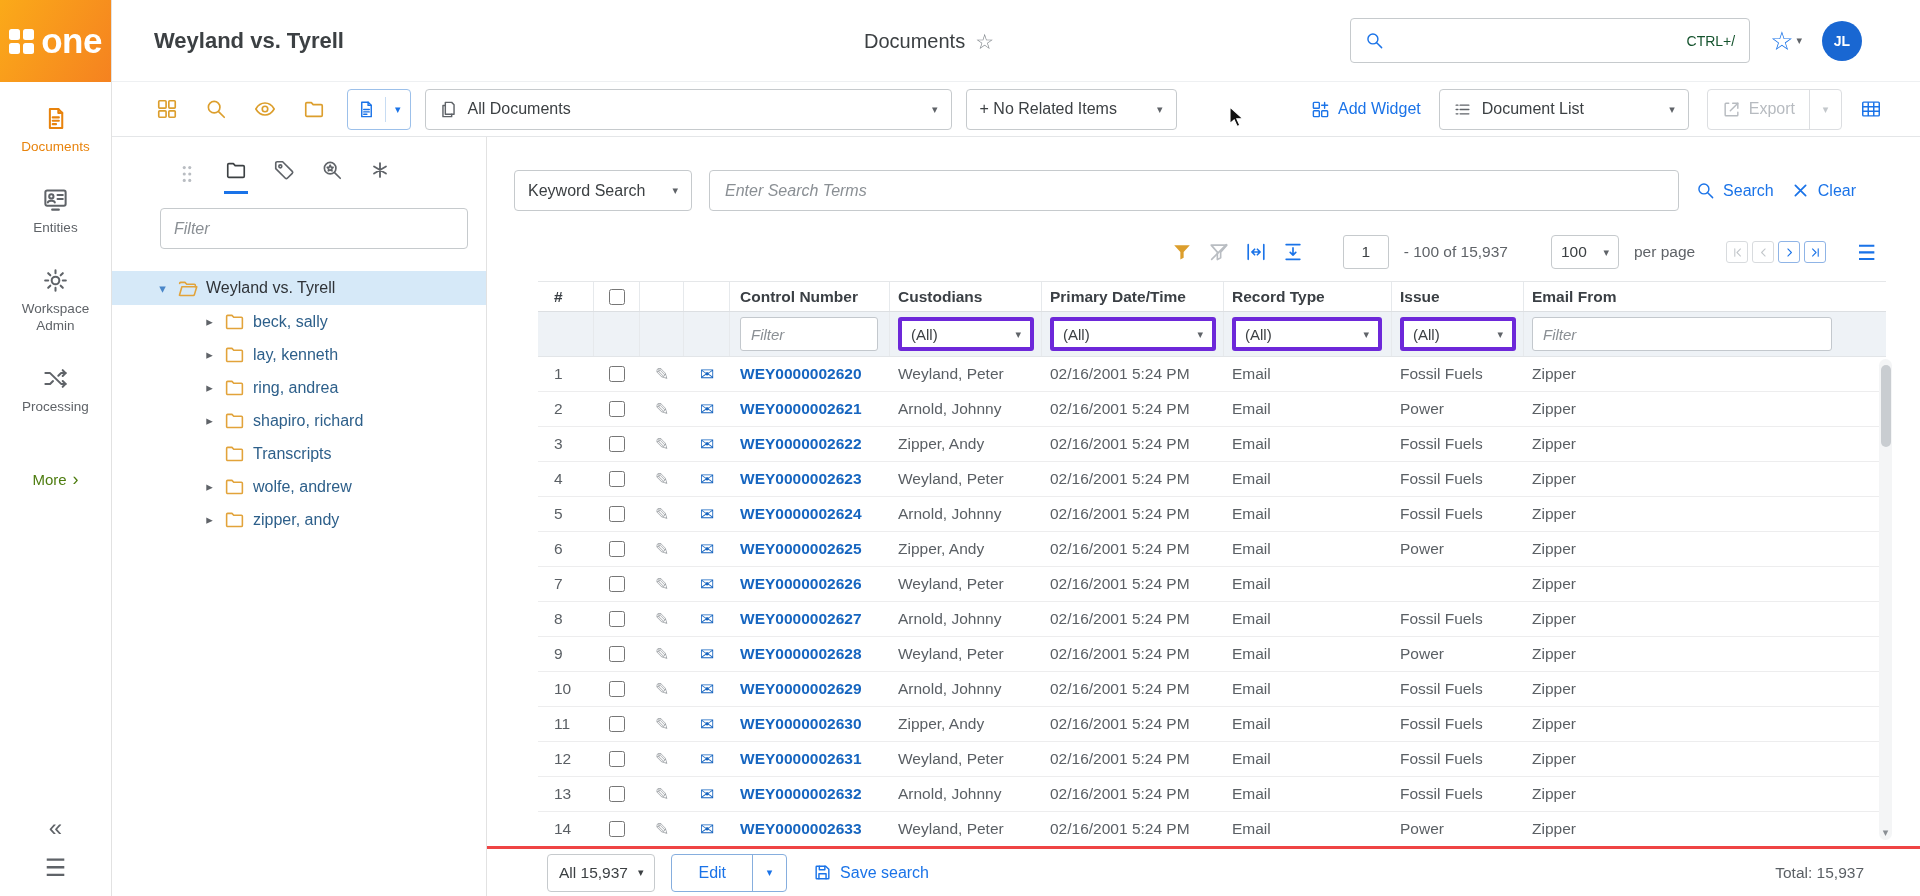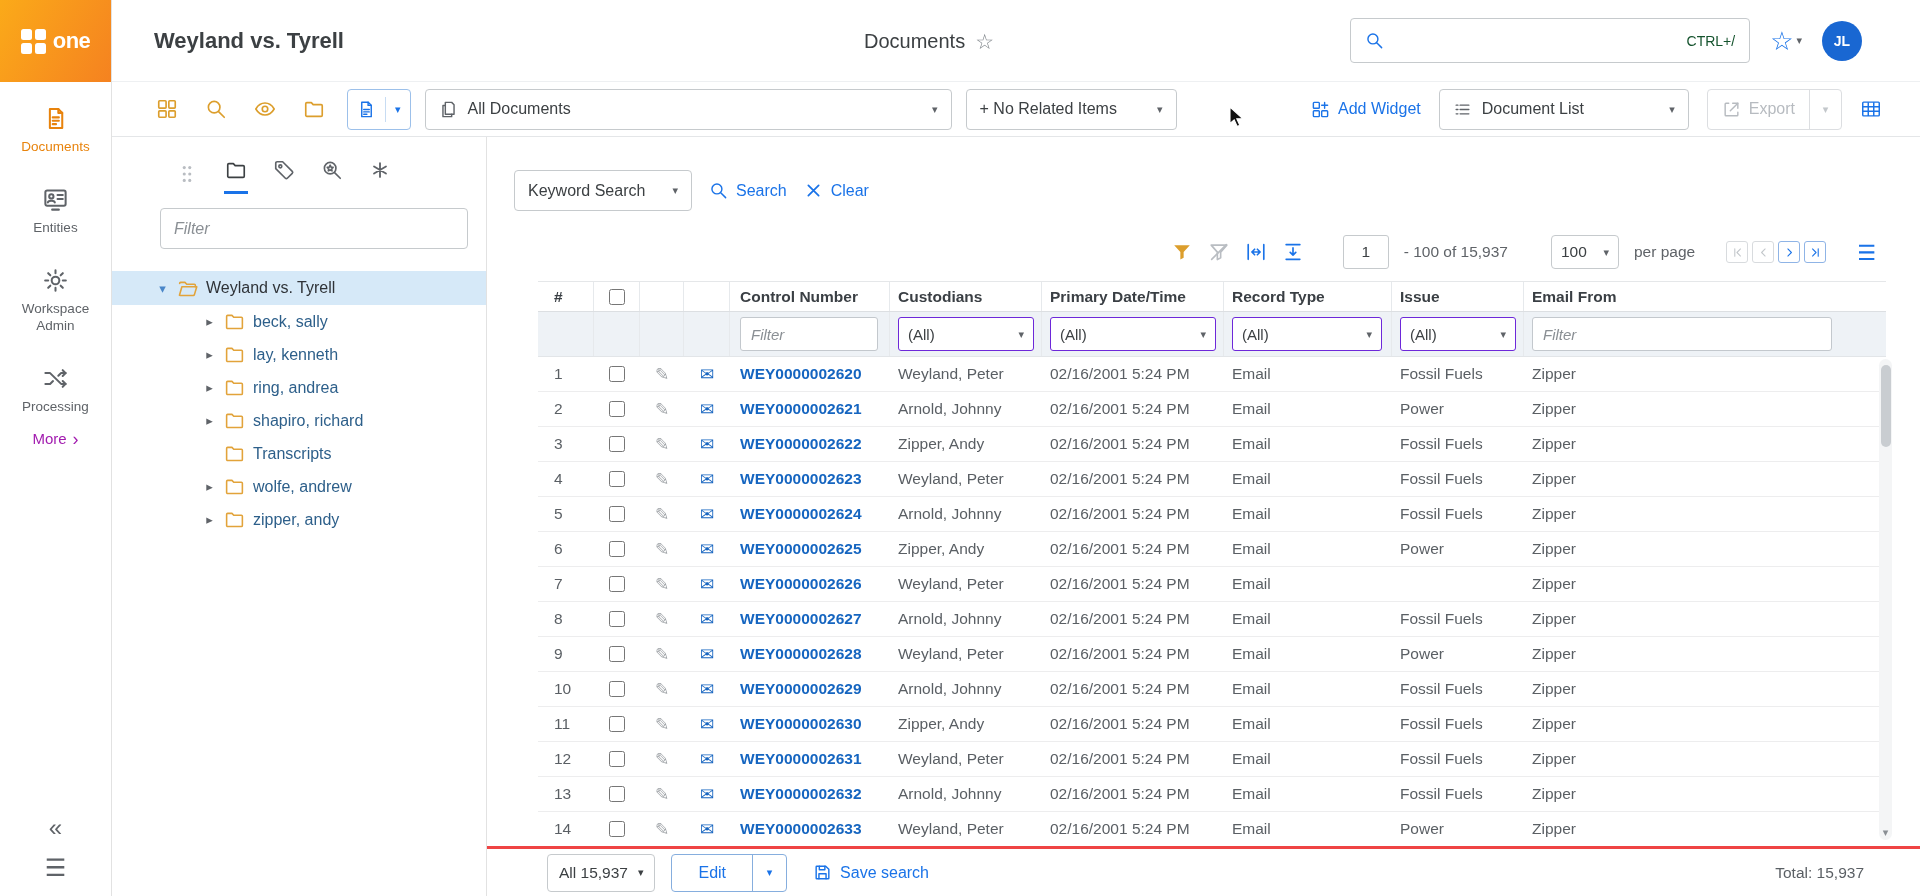--- a/index.html
+++ b/index.html
@@ -5,27 +5,27 @@
 *{box-sizing:border-box;margin:0;padding:0;}
 html,body{width:1920px;height:896px;}
 body{font-family:"Liberation Sans",sans-serif;background:#fff;color:#3c4043;overflow:hidden;position:relative;}
 .app{display:flex;width:100%;height:100%;}
 
 
 .sidebar{width:112px;flex:0 0 112px;border-right:1px solid #e2e2e2;display:flex;flex-direction:column;background:#fff;}
 .logo{height:82px;flex:0 0 82px;background:linear-gradient(120deg,#FBAA19,#F58220);display:flex;align-items:center;justify-content:center;gap:7px;cursor:pointer;}
 .logo-grid{display:grid;grid-template-columns:11px 11px;grid-auto-rows:11px;gap:3px;}
 .logo-grid i{background:#fff;border-radius:2.5px;display:block;}
-.logo-text{color:#fff;font-size:22px;font-weight:bold;letter-spacing:-.5px;}
+.logo-text{color:#fff;font-size:35px;font-weight:bold;letter-spacing:-.5px;}
 .sidebar-nav{display:flex;flex-direction:column;margin-top:8px;}
 .nav-item{display:flex;flex-direction:column;align-items:center;gap:7px;padding:15px 4px;cursor:pointer;color:#5f6368;}
 .nav-item .icon{width:27px;height:27px;}
 .nav-label{font-size:13.5px;text-align:center;line-height:1.25;}
 .nav-item.active{color:#E8830C;}
-.nav-more{display:flex;align-items:flex-start;justify-content:center;gap:6px;color:#a21caf;font-size:15px;cursor:pointer;}
+.nav-more{display:flex;align-items:center;justify-content:center;gap:6px;margin-top:40px;color:#4d7c0f;font-size:15px;cursor:pointer;}
 .more-chev{font-size:18px;line-height:1;}
 .sidebar-bottom{margin-top:auto;display:flex;flex-direction:column;align-items:center;gap:16px;padding-bottom:16px;color:#5f6368;}
 .sb-btn{font-size:24px;cursor:pointer;line-height:1;}
 
 
 .main{flex:1;display:flex;flex-direction:column;min-width:0;}
 .header{height:82px;flex:0 0 82px;display:flex;align-items:center;padding:0 58px 0 42px;border-bottom:1px solid #eef0f2;position:relative;}
 .page-title{font-size:22px;font-weight:bold;color:#3c4043;}
 .header-center{position:absolute;left:817px;top:50%;transform:translate(-50%,-50%);display:flex;align-items:center;gap:10px;}
 .section-title{font-size:20px;color:#3c4043;}
@@ -114,21 +114,21 @@
 .c-mail{width:46px;justify-content:center;}
 .c-ctrl{width:160px;padding-left:10px;}
 .c-cust{width:152px;padding-left:8px;}
 .c-date{width:182px;padding-left:8px;}
 .c-type{width:168px;padding-left:8px;}
 .c-issue{width:132px;padding-left:8px;}
 .c-from{flex:1 1 auto;padding-left:8px;min-width:0;}
 .f-input{width:138px;height:34px;border:1px solid #c3c8cd;border-radius:3px;background:#fff;padding:0 10px;font-size:15px;font-family:inherit;outline:none;color:#3c4043;}
 .f-input::placeholder{color:#8a8f94;font-style:italic;}
 .f-input.wide{width:300px;}
-.fselect{display:flex;align-items:center;height:34px;border:1px solid #6d28d9;border-radius:3px;background:#fff;padding:0 9px;font-size:15px;color:#3c4043;cursor:pointer;gap:6px;}
+.fselect{display:flex;align-items:center;height:34px;border:4px solid #6d28d9;border-radius:3px;background:#fff;padding:0 9px;font-size:15px;color:#3c4043;cursor:pointer;gap:6px;}
 .fselect .caret{margin-left:auto;}
 .c-cust .fselect{width:136px;}
 .c-date .fselect{width:166px;}
 .c-type .fselect{width:150px;}
 .c-issue .fselect{width:116px;}
 .tbody{flex:1;min-height:0;overflow:hidden;}
 .trow{display:flex;align-items:center;height:35px;border-bottom:1px solid #ededee;color:#5a5f64;}
 .pencil{color:#a0a4a8;font-size:17px;cursor:pointer;line-height:1;}
 .mailg{color:#1765c0;font-size:17px;line-height:1;}
 .ctrl-link{color:#1565C0;font-weight:bold;text-decoration:none;cursor:pointer;}
@@ -460,20 +460,21 @@
         </div>
       </aside>
 
       <section class="grid-panel">
 
         <div class="search-row">
           <div class="select sel-mode">
             <span>Keyword Search</span>
             <span class="caret">▾</span>
           </div>
+          <input class="terms-input" placeholder="Enter Search Terms" style="">
           <div class="link-btn">
             <span class="icon icon-sm blue">
                 <svg viewBox="0 0 24 24" fill="none" stroke="currentColor" stroke-width="1.8" stroke-linecap="round" stroke-linejoin="round">
                   <circle cx="10" cy="10" r="6.3"></circle>
                   <path d="M14.8 14.8L21 21"></path>
                 </svg>
               </span>
             <span>Search</span>
           </div>
           <div class="link-btn">

